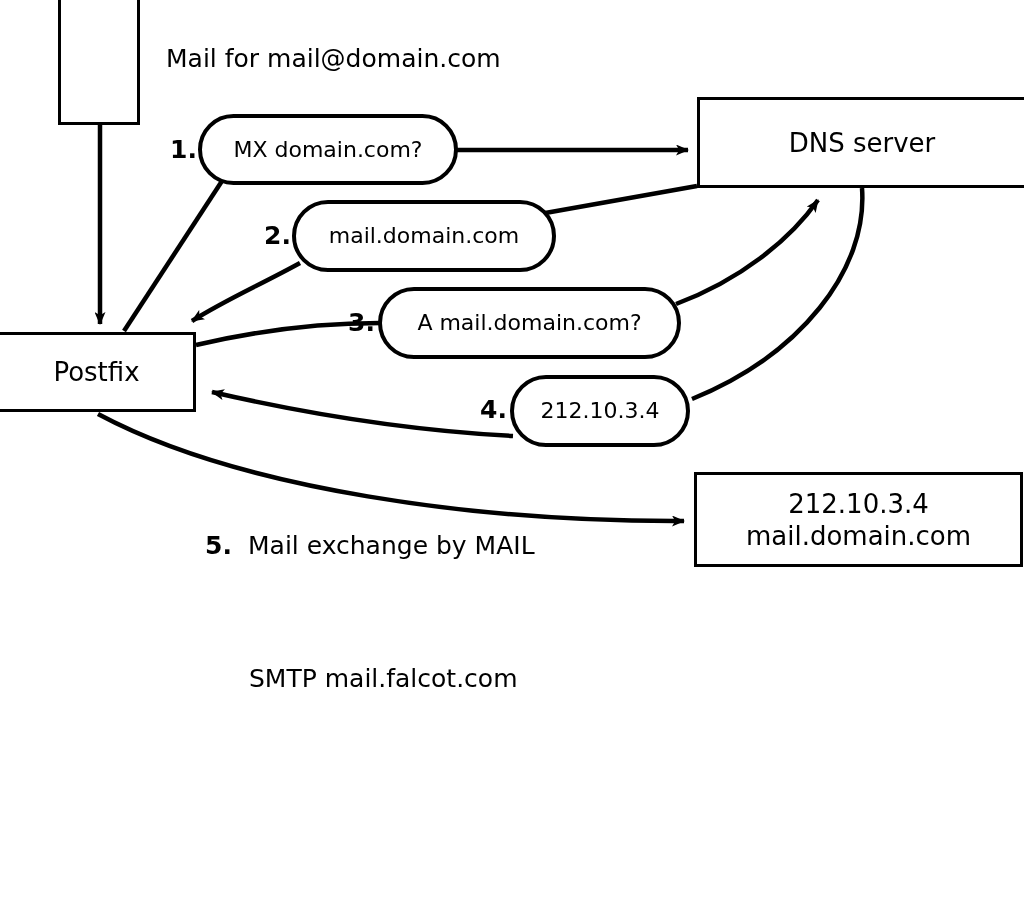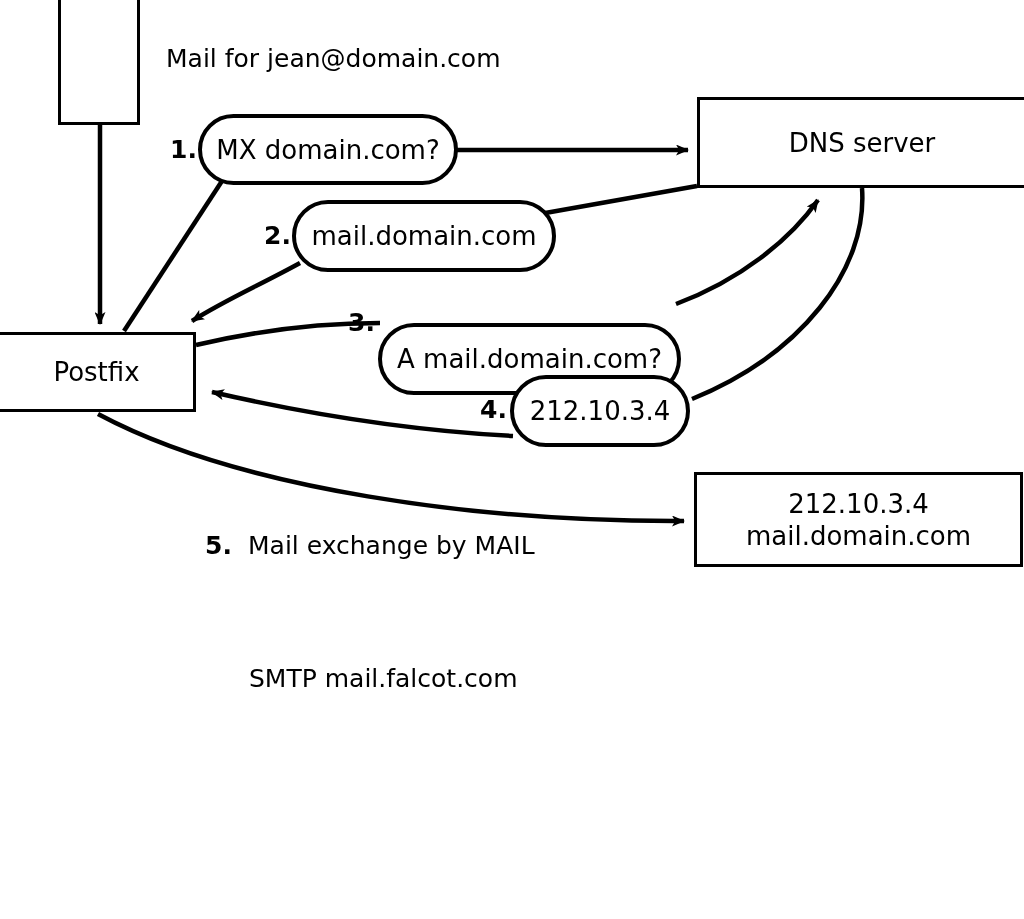--- a/index.html
+++ b/index.html
@@ -49,21 +49,21 @@
     background: #ffffff;
     border: 4px solid #000000;
     border-radius: 999px;
     display: flex;
     align-items: center;
     justify-content: center;
     text-align: center;
     z-index: 4;
   }
   .pill .line {
-    font-size: 26px;
+    font-size: 22px;
     line-height: 30px;
     white-space: nowrap;
     padding: 0 10px;
   }
   .steplabel {
     position: absolute;
     font-size: 25px;
     font-weight: bold;
     line-height: 28px;
     white-space: nowrap;
@@ -120,21 +120,21 @@
 
     <path d="M513,436 C400,430 290,410 212,392" fill="none" stroke="#000000" stroke-width="4.5" marker-end="url(#ah)"></path>
 
     <path d="M98,414 C240,490 480,522 684,521" fill="none" stroke="#000000" stroke-width="4.5" marker-end="url(#ah)"></path>
   </svg>
 
   <div class="node empty-node" style="left:58px; top:-20px; width:82px; height:145px;">
     <div class="line"></div>
   </div>
 
-  <div class="freetext" style="left:166px; top:45px;">Mail for jean@domain.com</div>
+  <div class="freetext" style="left:166px; top:45px;">Mail for mail@domain.com</div>
 
   <div class="node" style="left:-3px; top:332px; width:199px; height:80px;">
     <div class="line">Postfix</div>
   </div>
 
   <div class="node" style="left:697px; top:97px; width:330px; height:91px;">
     <div class="line">DNS server</div>
   </div>
 
   <div class="node" style="left:694px; top:472px; width:329px; height:95px;">
@@ -146,21 +146,21 @@
   <div class="pill" style="left:198px; top:114px; width:260px; height:71px;">
     <div class="line">MX domain.com?</div>
   </div>
 
   <div class="steplabel" style="left:264px; top:222px;">2.</div>
   <div class="pill" style="left:292px; top:200px; width:264px; height:72px;">
     <div class="line">mail.domain.com</div>
   </div>
 
   <div class="steplabel" style="left:348px; top:309px;">3.</div>
-  <div class="pill" style="left:378px; top:287px; width:303px; height:72px;margin-top:36px;">
+  <div class="pill" style="left:378px; top:287px; width:303px; height:72px;">
     <div class="line">A mail.domain.com?</div>
   </div>
 
   <div class="steplabel" style="left:480px; top:396px;">4.</div>
   <div class="pill" style="left:510px; top:375px; width:180px; height:72px;">
     <div class="line">212.10.3.4</div>
   </div>
 
   <div class="steplabel" style="left:205px; top:532px;">5.</div>
   <div class="freetext" style="left:248px; top:532px;">Mail exchange by MAIL</div>

